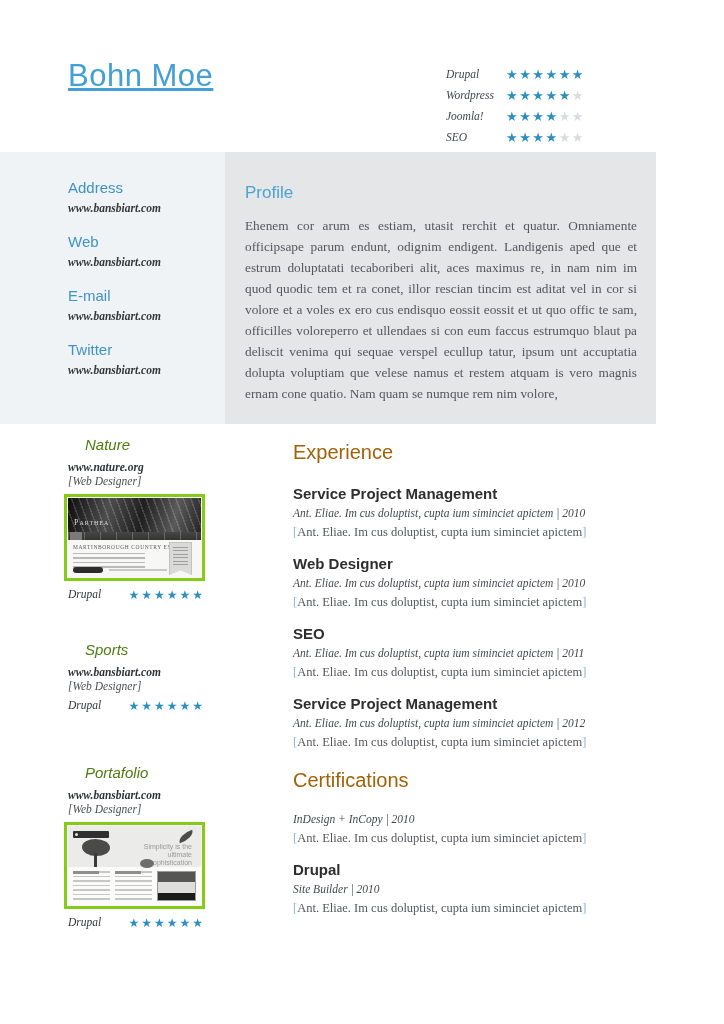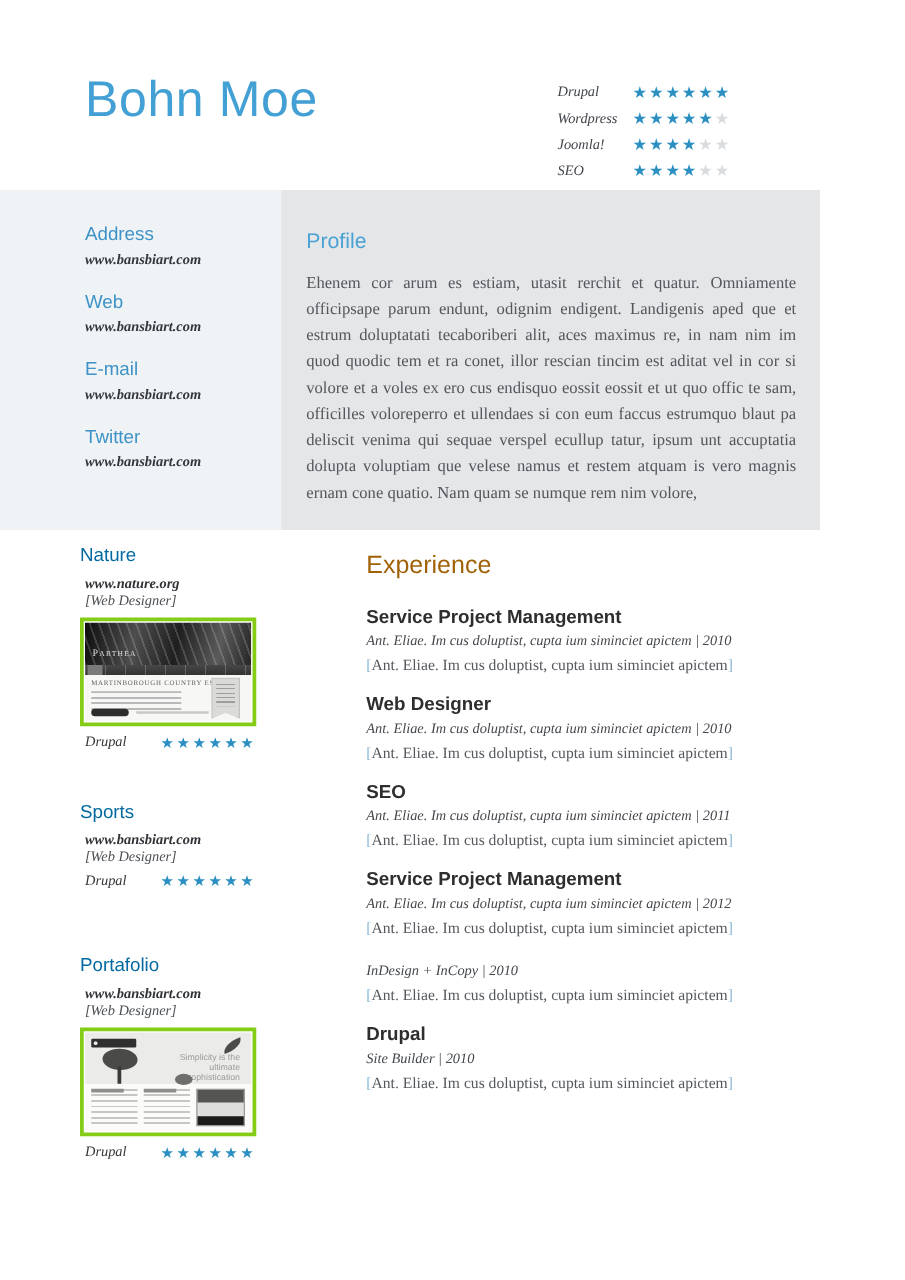--- a/index.html
+++ b/index.html
@@ -1,22 +1,22 @@
 <!DOCTYPE html>
 <html><head>
 <meta charset="utf-8">
 <style>
   * { margin:0; padding:0; box-sizing:border-box; }
   html,body { background:#ffffff; }
   .page { position:relative; width:724px; height:1024px; background:#fff; overflow:hidden;
           font-family:"Liberation Sans", sans-serif; }
 
   
-  .name { position:absolute; left:68px; top:58px; font-size:40px; font-weight:normal;
-          color:#42a0d4; letter-spacing:.5px; }
+  .name { position:absolute; left:68px; top:58px; font-size:31px; font-weight:normal;
+          color:#42a0d4; letter-spacing:.5px;text-decoration:underline; }
   .skills { position:absolute; left:446px; top:63px; }
   .skill-row { display:flex; align-items:center; height:21px; }
   .skill-label { width:60px; font-family:"Liberation Serif", serif; font-style:italic;
                  font-size:11.5px; color:#41454b; }
   .stars .star { font-size:13px; letter-spacing:1.5px; color:#2c8fc2; }
   .stars .star.empty { color:#d9dcdf; }
 
   
   .band { position:absolute; left:0; top:152px; width:656px; height:272px; display:flex; }
   .contact { width:225px; height:100%; background:#f0f3f6; padding:27px 26px 0 68px; }
@@ -24,21 +24,21 @@
   .contact-label { font-size:15px; color:#3e93c6; font-weight:normal; }
   .contact-value { margin-top:6px; font-family:"Liberation Serif", serif; font-style:italic;
                    font-weight:bold; font-size:11.5px; color:#33363a; }
   .profile { width:431px; height:100%; background:#e4e6e8; padding:31px 19px 0 20px; }
   .profile-title { font-size:17px; color:#4ba2d4; font-weight:normal; }
   .profile-text { margin-top:12px; font-family:"Liberation Serif", serif; font-size:13.3px;
                   line-height:21px; color:#53575c; text-align:justify; }
 
   
   .left-col { position:absolute; left:64px; top:425px; width:141px; }
-  .pcard .ptitle { font-size:15px; color:#0369a1; font-weight:normal; margin-left:0; }
+  .pcard .ptitle { font-size:15px; color:#4d7c0f; font-weight:normal; margin-left:21px;font-style:italic; }
   .pcard .purl { margin:8px 0 0 4px; font-family:"Liberation Serif", serif; font-style:italic;
                  font-weight:bold; font-size:11.5px; color:#2f3236; }
   .pcard .prole { margin:2px 0 0 4px; font-family:"Liberation Serif", serif; font-style:italic;
                   font-size:11.5px; color:#4b4f54; }
   .pcard.first { margin-top:11px; }
   .pcard.second { margin-top:38px; }
   .pcard.third { margin-top:50px; }
   .thumb { margin-top:7px; width:141px; height:87px; border:3px solid #84cc16;
            background:#fff; padding:1px; position:relative; }
   .shot { position:relative; width:100%; height:100%; overflow:hidden; background:#fff; }
@@ -267,20 +267,21 @@
         <p class="entry-meta">Ant. Eliae. Im cus doluptist, cupta ium siminciet apictem | 2011</p>
         <p class="entry-note">Ant. Eliae. Im cus doluptist, cupta ium siminciet apictem</p>
       </article>
       <article class="entry">
         <h4 class="entry-title">Service Project Management</h4>
         <p class="entry-meta">Ant. Eliae. Im cus doluptist, cupta ium siminciet apictem | 2012</p>
         <p class="entry-note">Ant. Eliae. Im cus doluptist, cupta ium siminciet apictem</p>
       </article>
     </div>
 
+    <h2 class="section-title certs">Certifications</h2>
     <div class="entries">
       <article class="entry">
         <p class="entry-meta">InDesign + InCopy | 2010</p>
         <p class="entry-note">Ant. Eliae. Im cus doluptist, cupta ium siminciet apictem</p>
       </article>
       <article class="entry">
         <h4 class="entry-title">Drupal</h4>
         <p class="entry-meta">Site Builder | 2010</p>
         <p class="entry-note">Ant. Eliae. Im cus doluptist, cupta ium siminciet apictem</p>
       </article>

